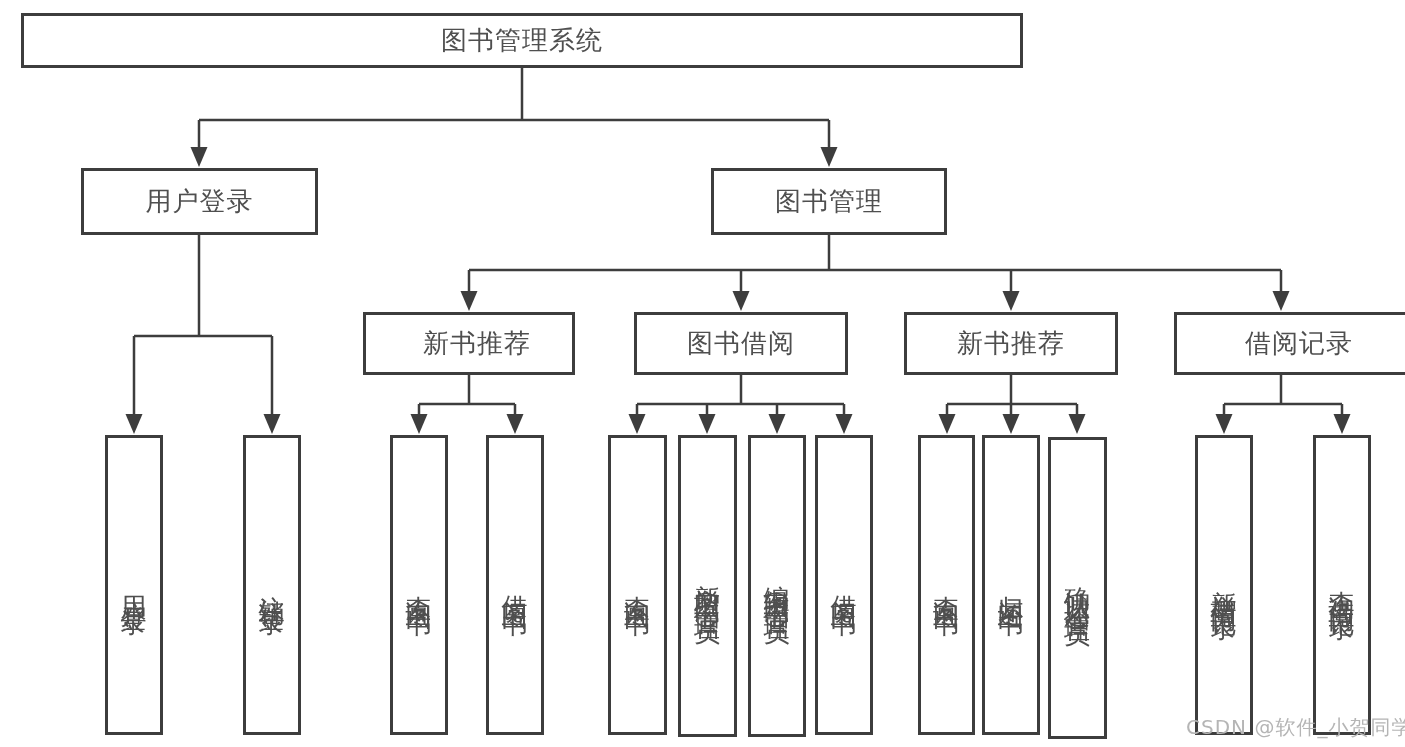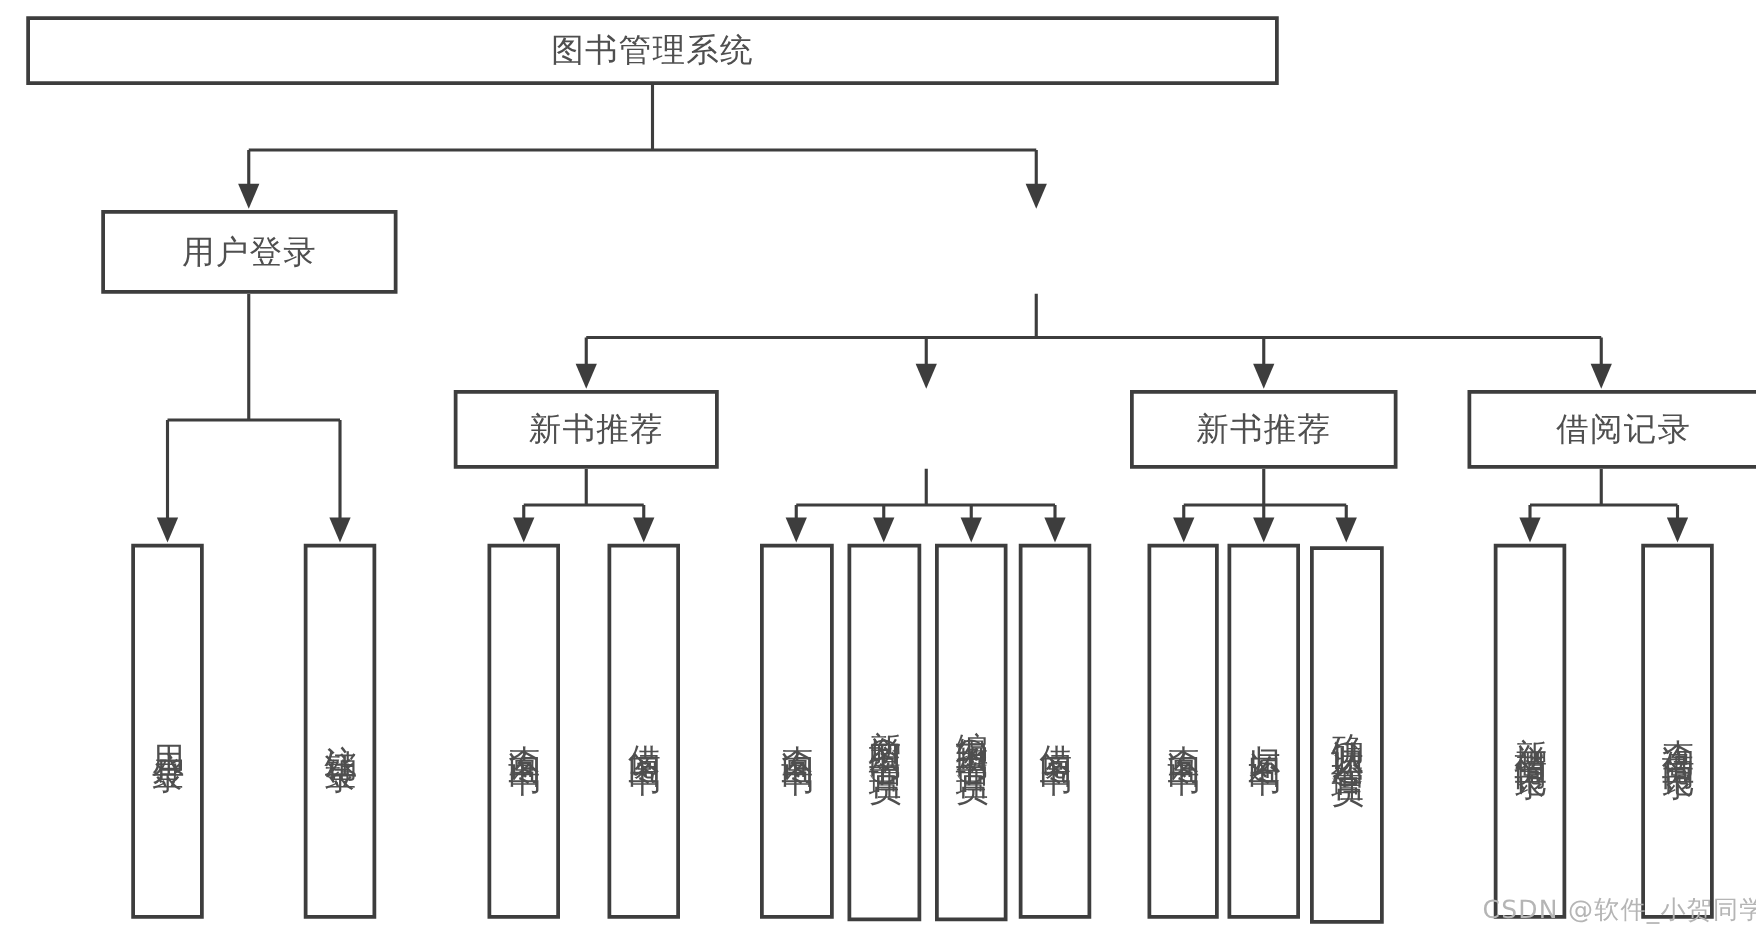--- a/index.html
+++ b/index.html
@@ -100,23 +100,29 @@
     </g>
   </svg>
 
   <div class="box" style="left:21px; top:13px; width:1002px; height:55px;">
     <span>图书管理系统</span>
   </div>
 
   <div class="box" style="left:81px; top:168px; width:237px; height:67px;">
     <span>用户登录</span>
   </div>
+  <div class="box" style="left:711px; top:168px; width:236px; height:67px;">
+    <span>图书管理</span>
+  </div>
 
   <div class="box" style="left:363px; top:312px; width:212px; height:63px;padding-left:16px;">
     <span>新书推荐</span>
+  </div>
+  <div class="box" style="left:634px; top:312px; width:214px; height:63px;">
+    <span>图书借阅</span>
   </div>
   <div class="box" style="left:904px; top:312px; width:214px; height:63px;">
     <span>新书推荐</span>
   </div>
   <div class="box" style="left:1174px; top:312px; width:250px; height:63px;">
     <span>借阅记录</span>
   </div>
 
   <div class="box vert" style="left:105px; top:435px; width:58px; height:300px;">
     <span>用户登录</span>

